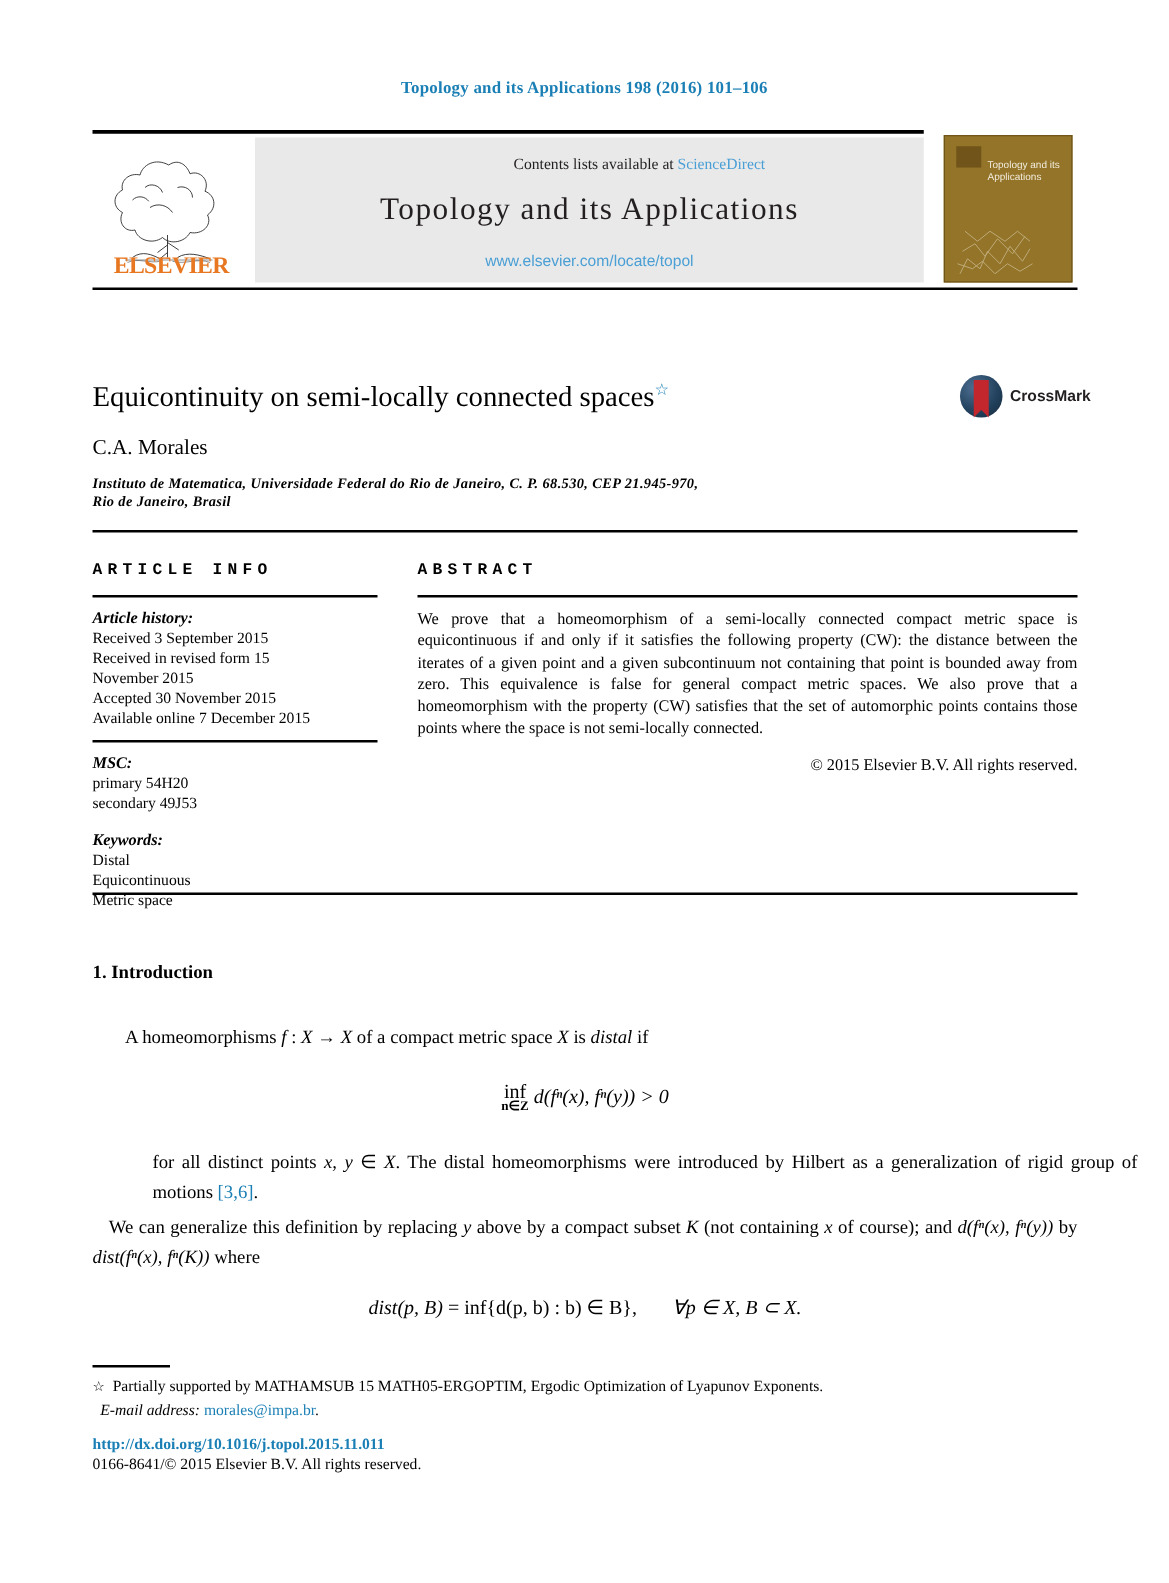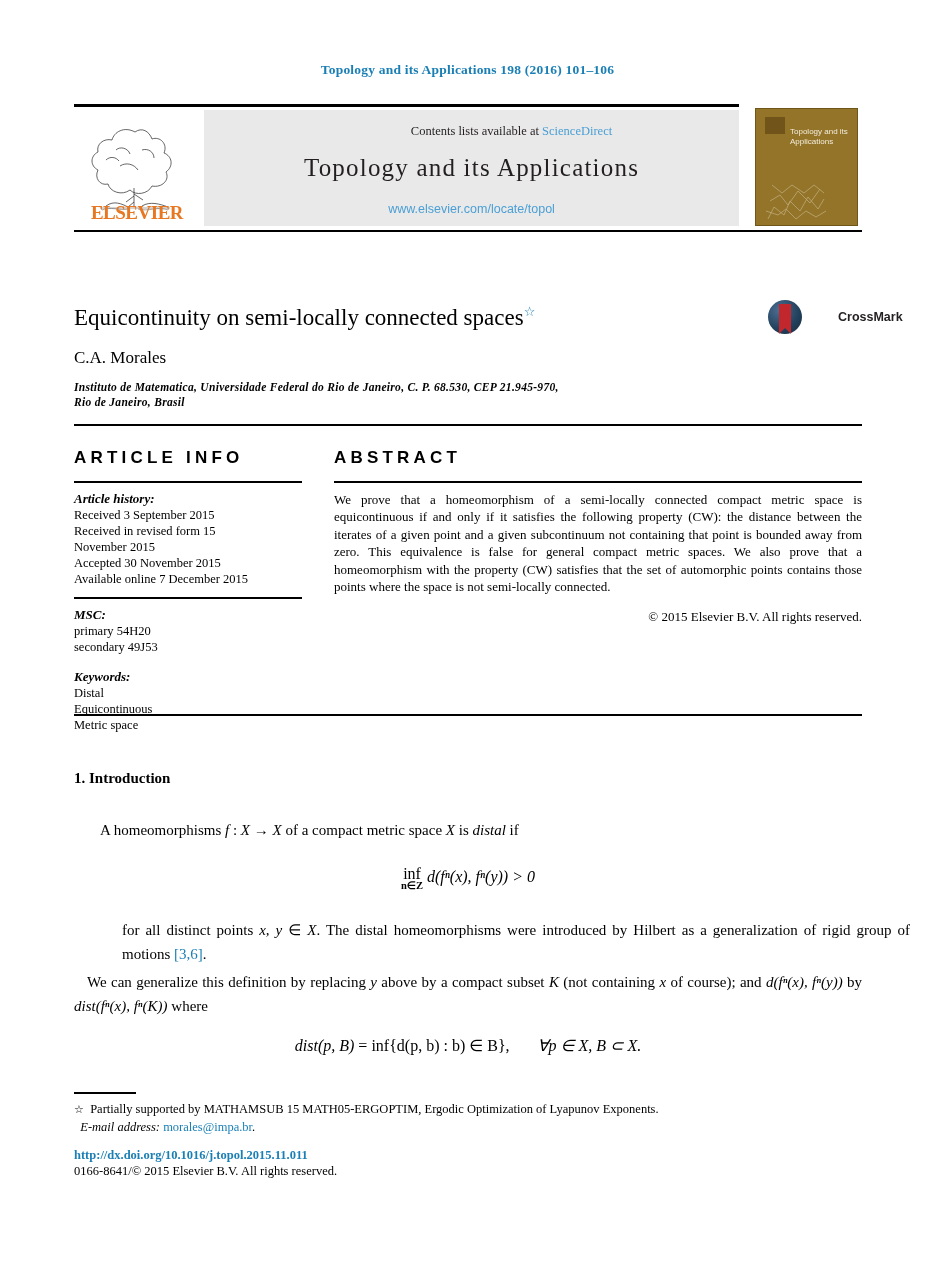--- a/index.html
+++ b/index.html
@@ -211,21 +211,20 @@
     border-right: 6px solid #c1272d;
     border-bottom: 6px solid transparent;
   }
   .cm-label {
     position: absolute;
     left: 40px; top: 10px;
     font-family: "Liberation Sans", sans-serif;
     font-weight: bold;
     font-size: 12.5px;
     color: #231f20;
-    margin-left: 30px;
   }
 
   
   .rule-full-top {
     position: absolute;
     left: 74px; top: 424px;
     width: 788px;
     height: 2px;
     background: #000;
   }
@@ -241,22 +240,22 @@
     position: absolute;
     left: 74px; top: 448px;
     width: 228px;
   }
   .col-abs {
     position: absolute;
     left: 334px; top: 448px;
     width: 528px;
   }
   .sec-head {
-    font-family: Liberation Sans, sans-serif;
-    font-size: 17px;
+    font-family: Liberation Mono, monospace;
+    font-size: 13px;
     font-weight: bold;
     letter-spacing: 4.2px;
   }
   .thin-rule {
     height: 2px;
     background: #000;
     margin-top: 13px;
     margin-bottom: 8px;
   }
   .info-label {

